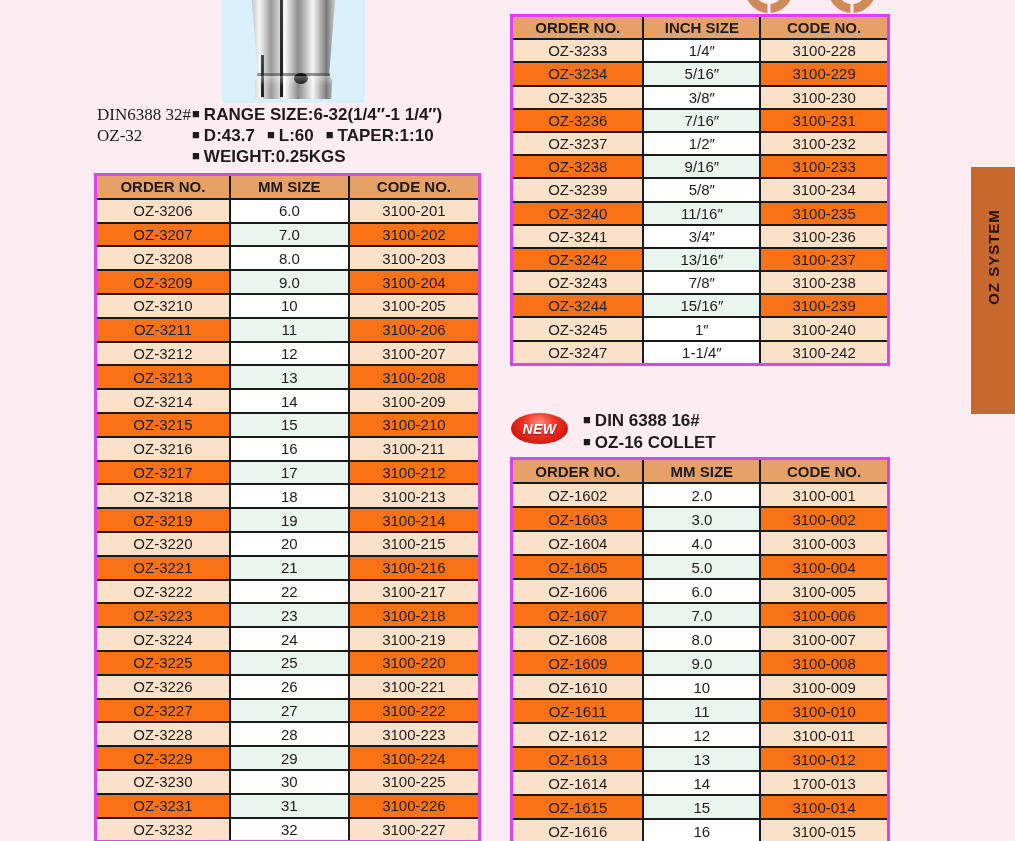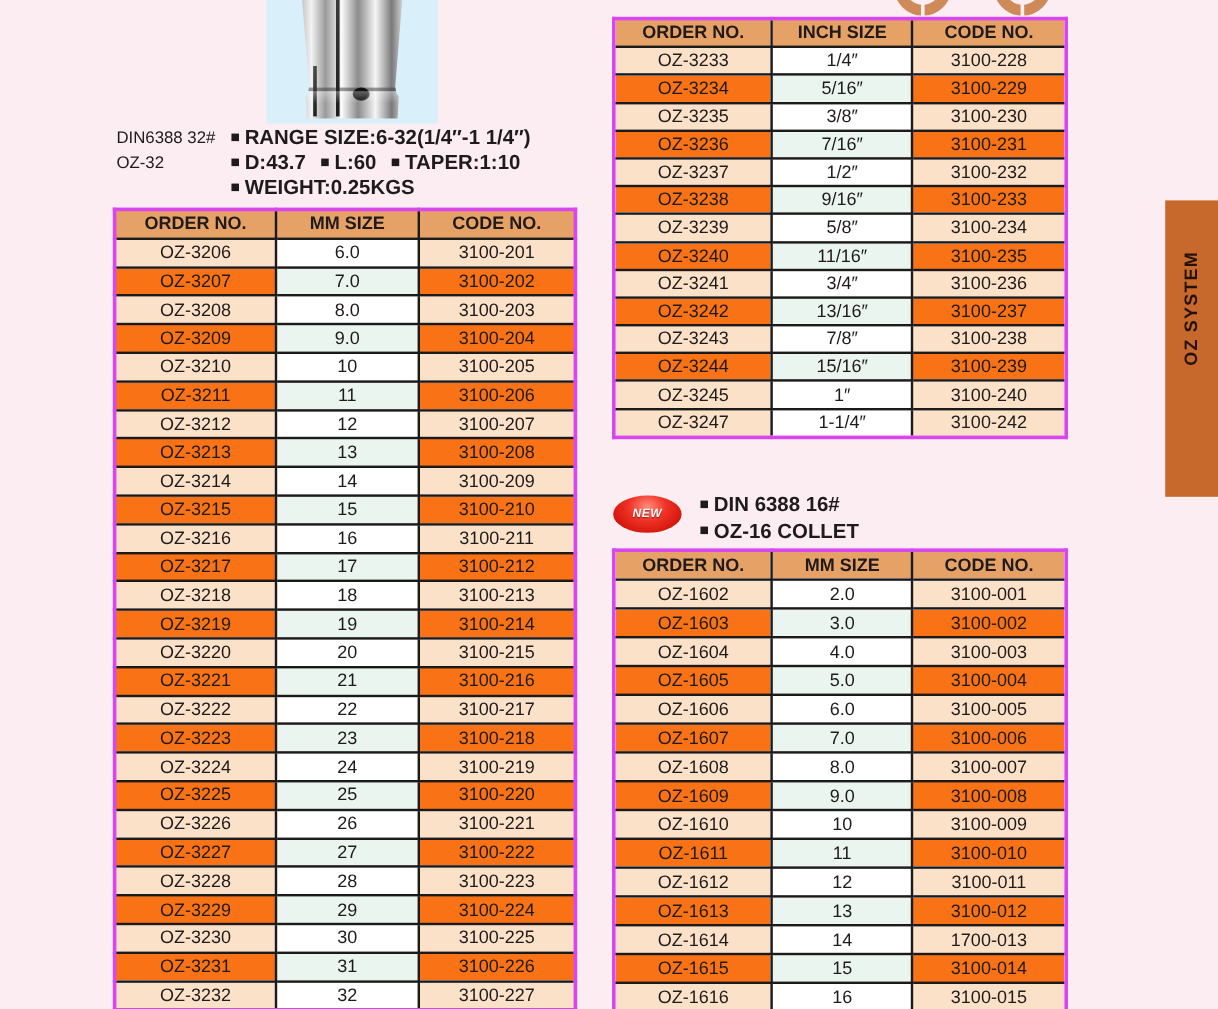--- a/index.html
+++ b/index.html
@@ -26,39 +26,39 @@
   .hole{position:absolute;left:50%;top:74%;width:14px;height:11px;border-radius:50%;
     background:radial-gradient(circle at 45% 40%,#101010 0 55%,#3c3c3c 75%,#8a8a8a 100%);}
 
   
   .ring{position:absolute;width:30px;height:30px;border:9px solid #CE8A58;border-radius:50%;top:-35px;}
   .ring::after{content:'';position:absolute;left:50%;transform:translateX(-50%);bottom:-10px;width:3px;height:12px;background:#FBEDF1;}
   .ring.r1{left:745px;}
   .ring.r2{left:828px;}
 
   
-  .model-block{position:absolute;left:97px;top:104px;font-size:14px;line-height:21px;}
+  .model-block{position:absolute;left:97px;top:104px;font-size:17px;line-height:21px;font-family:Liberation Serif, serif;}
 
   
   .specs{position:absolute;left:192px;top:104px;font-size:17px;font-weight:700;line-height:21px;white-space:nowrap;}
   .specs .line{display:block;height:21px;}
   .spec-item{margin-right:12px;}
   .spec-item:last-child{margin-right:0;}
   .bullet{font-size:13px;margin-right:4px;position:relative;top:-2px;}
 
   .oz16-specs{position:absolute;left:583px;top:410px;font-size:17px;font-weight:700;line-height:22px;white-space:nowrap;}
   .oz16-specs div{height:22px;}
 
   
   .new-badge{
     position:absolute;left:511px;top:413px;width:57px;height:31px;border-radius:50%;
     background:radial-gradient(ellipse at 50% 30%,#ff8d7d 0%,#f03326 38%,#d5190f 72%,#a30f07 100%);
     display:flex;align-items:center;justify-content:center;
   }
-  .new-badge span{color:#fff;font-weight:700;font-style:italic;font-size:10px;letter-spacing:.5px;
+  .new-badge span{color:#fff;font-weight:700;font-style:italic;font-size:14px;letter-spacing:.5px;
     text-shadow:0 1px 1px rgba(110,0,0,.7);}
 
   
   table.tbl{position:absolute;border-collapse:collapse;table-layout:fixed;background:transparent;border:3px solid #d946ef;}
   .tbl th,.tbl td{border:2px solid #1A1A1A;padding:0;text-align:center;vertical-align:middle;font-size:15px;overflow:hidden;white-space:nowrap;}
   .tbl th{background:#E6A166;font-weight:700;}
   .tbl th:nth-child(1),.tbl td:nth-child(1){width:35%;}
   .tbl th:nth-child(2),.tbl td:nth-child(2){width:31%;}
   .tbl th:nth-child(3),.tbl td:nth-child(3){width:34%;}
   .c-order{font-weight:400;}

